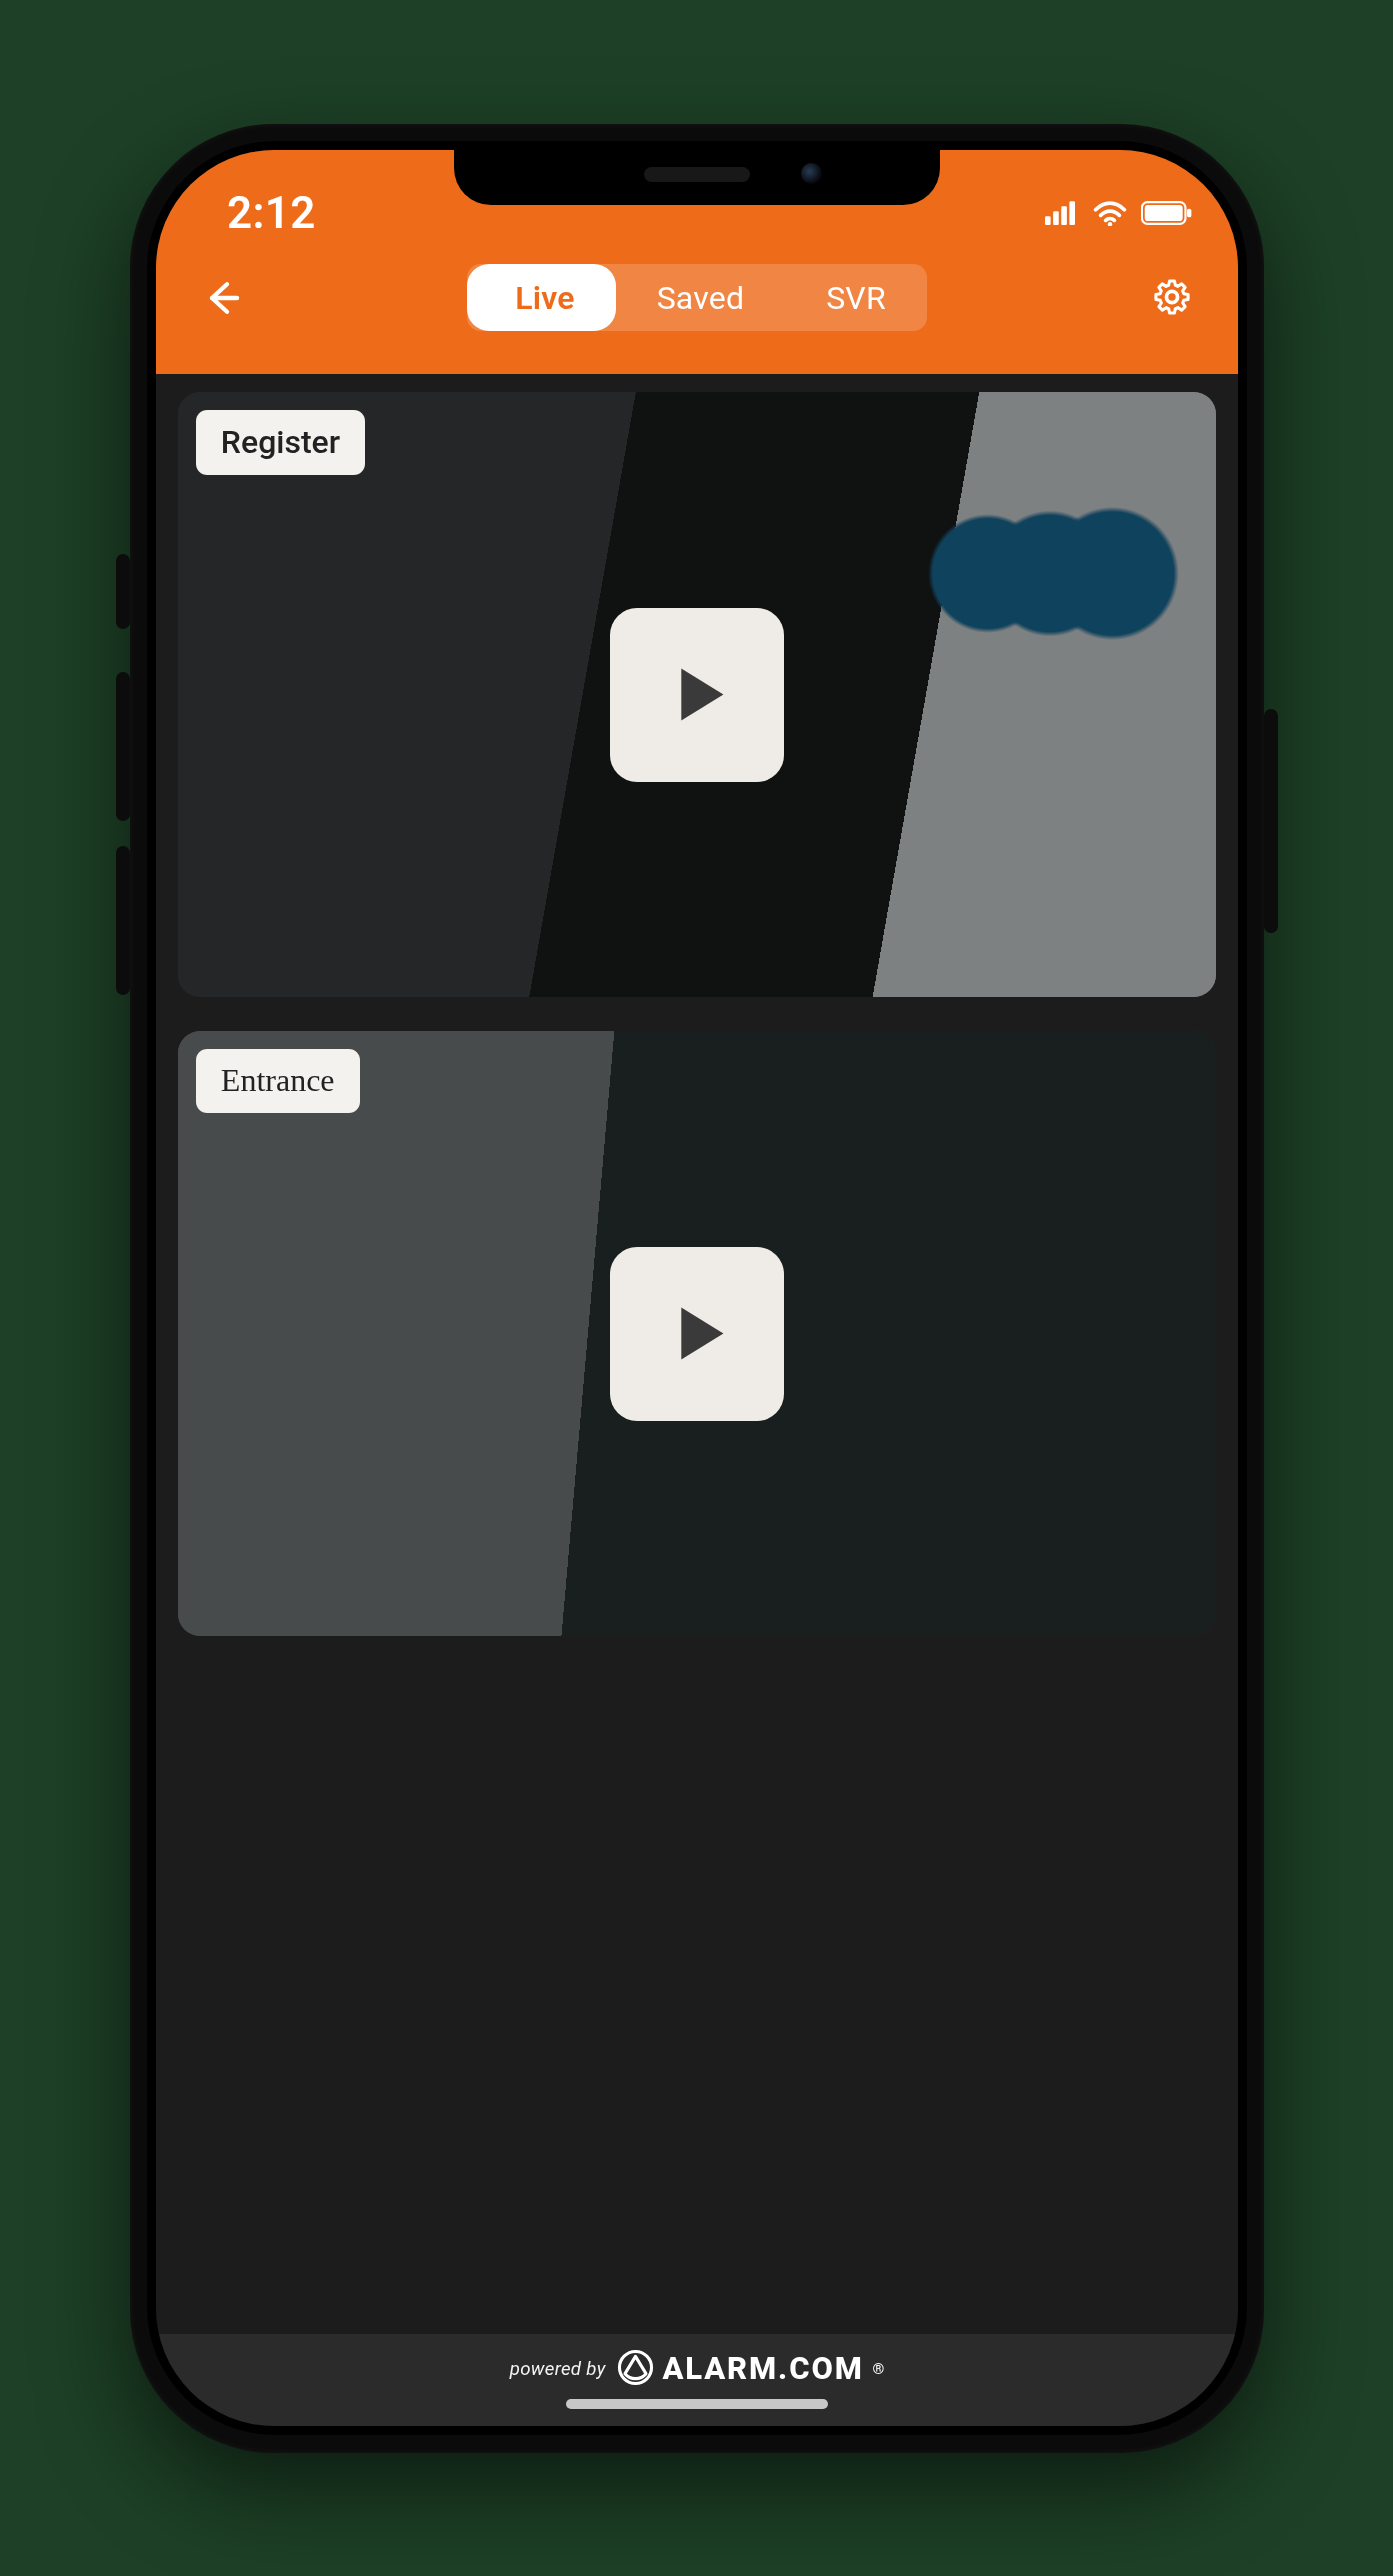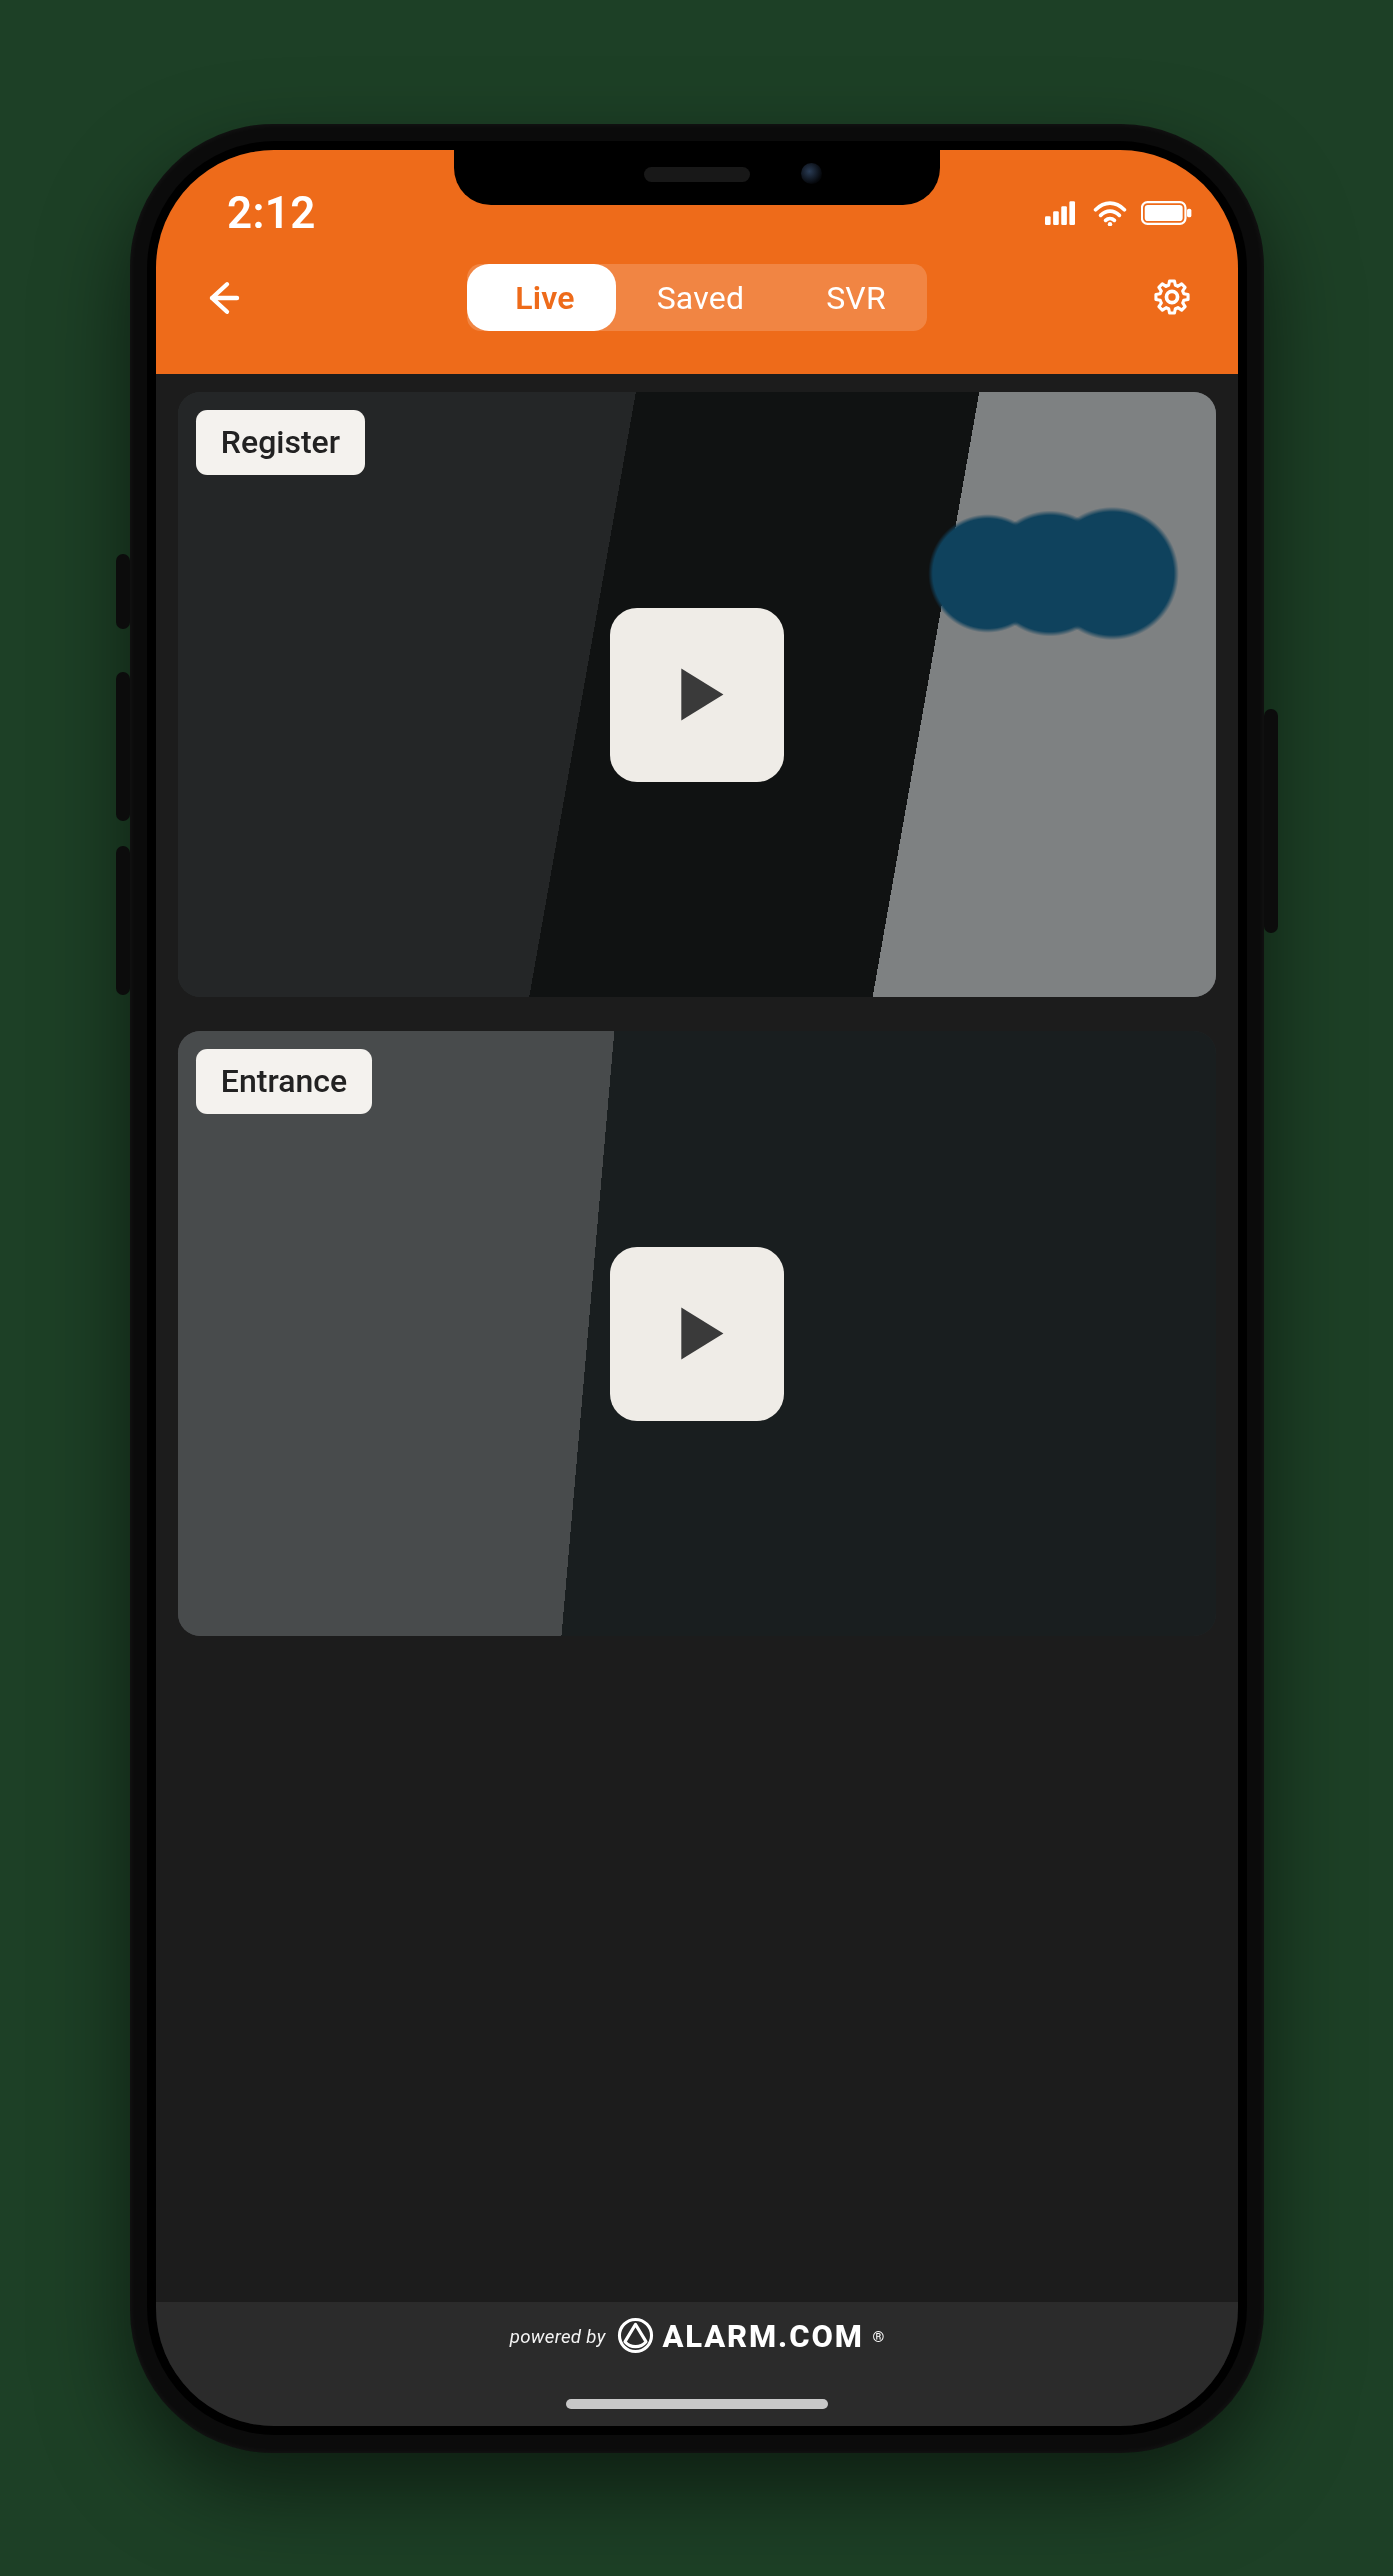--- a/index.html
+++ b/index.html
@@ -161,26 +161,27 @@
   }
   .scene-storefront {
     background:
       radial-gradient(circle at 60% 78%, #5a3a63 0 8%, transparent 8.5%),
       radial-gradient(circle at 53% 44%, #6a3a4e 0 4%, transparent 4.5%),
       linear-gradient(180deg, #f1f1f1 0 38%, #cfc6b8 38% 100%);
   }
   .scene-entrance {
     background:
       linear-gradient(95deg, #7d8184 0 40%, #2b3436 40% 100%);
+    font-family: Liberation Serif, serif;
   }
 
   .footer {
     flex:0 0 auto;
     background:#2b2b2b;
-    height: 124px;
+    height: 92px;
     display:flex; align-items:flex-start; justify-content:center;
     padding-top: 15px;
     position:relative;
   }
   .brand {
     display:flex; align-items:center; gap:11.2px; color:#fff;
   }
   .powered { font-size:18.7px; font-style:italic; opacity:.95; letter-spacing:0.3px; }
   .brandmark { display:flex; align-items:center; gap:8.7px; }
   .brand-name { font-size:31px; font-weight:800; letter-spacing:1.9px; }

